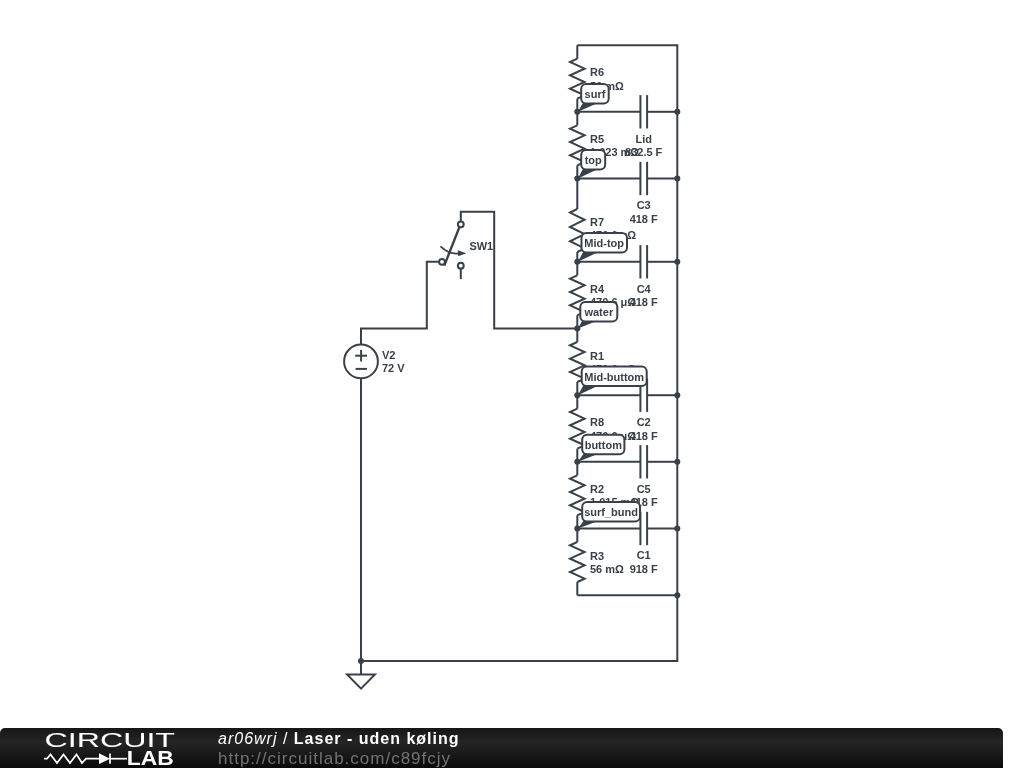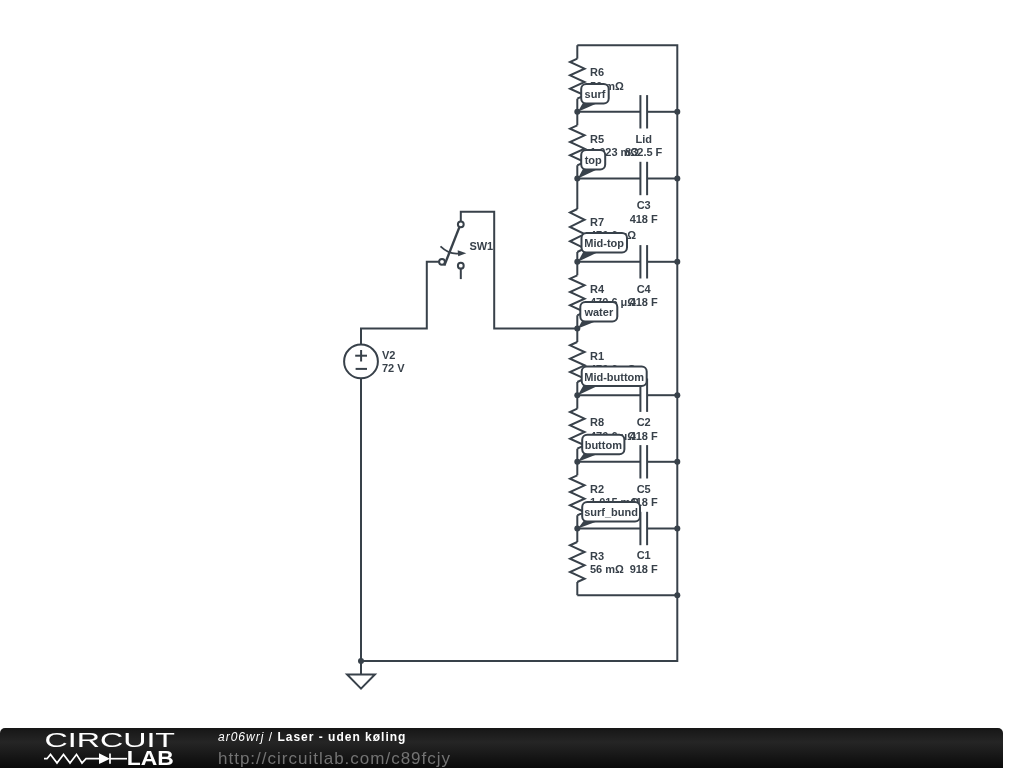--- a/index.html
+++ b/index.html
@@ -1,19 +1,19 @@
 <!DOCTYPE html>
 <html><head><meta charset="utf-8"><style>
 *{margin:0;padding:0;box-sizing:border-box}
 body{width:1024px;height:768px;background:#fff;overflow:hidden;font-family:"Liberation Sans",sans-serif}
 #page{position:relative;width:1024px;height:768px;will-change:transform}
 #schem{position:absolute;left:0;top:0}
 #footer{position:absolute;left:0;top:728px;width:1003px;height:40px;border-radius:5px 5px 0 0;
 background:linear-gradient(to bottom,#161616 0%,#252525 35%,#1b1b1b 60%,#0a0a0a 100%)}
-.fl1{position:absolute;left:218px;top:730px;font-size:12px;letter-spacing:1px;color:#fff;white-space:pre}
+.fl1{position:absolute;left:218px;top:730px;font-size:16px;letter-spacing:1px;color:#fff;white-space:pre}
 .fl2{position:absolute;left:218px;top:749px;font-size:17px;letter-spacing:1px;color:#737373}
 </style></head><body>
 <div id="page">
 <div id="schem"><svg width="1024" height="768" viewBox="0 0 1024 768" xmlns="http://www.w3.org/2000/svg" font-family="Liberation Sans, sans-serif">
 <g stroke="#38414a" stroke-width="2" fill="none" stroke-linecap="butt">
 <path d="M577.3,45.2 H677.3 V661 H361"></path>
 <path d="M577.3,595.2 H677.3"></path>
 <path d="M577.3,45.2 V58.7"></path>
 <path d="M577.30,58.70 L570.00,62.03 L584.60,68.70 L570.00,75.37 L584.60,82.03 L570.00,88.70 L584.60,95.37 L577.30,98.70"></path>
 <path d="M577.3,98.7 V111.8"></path>

